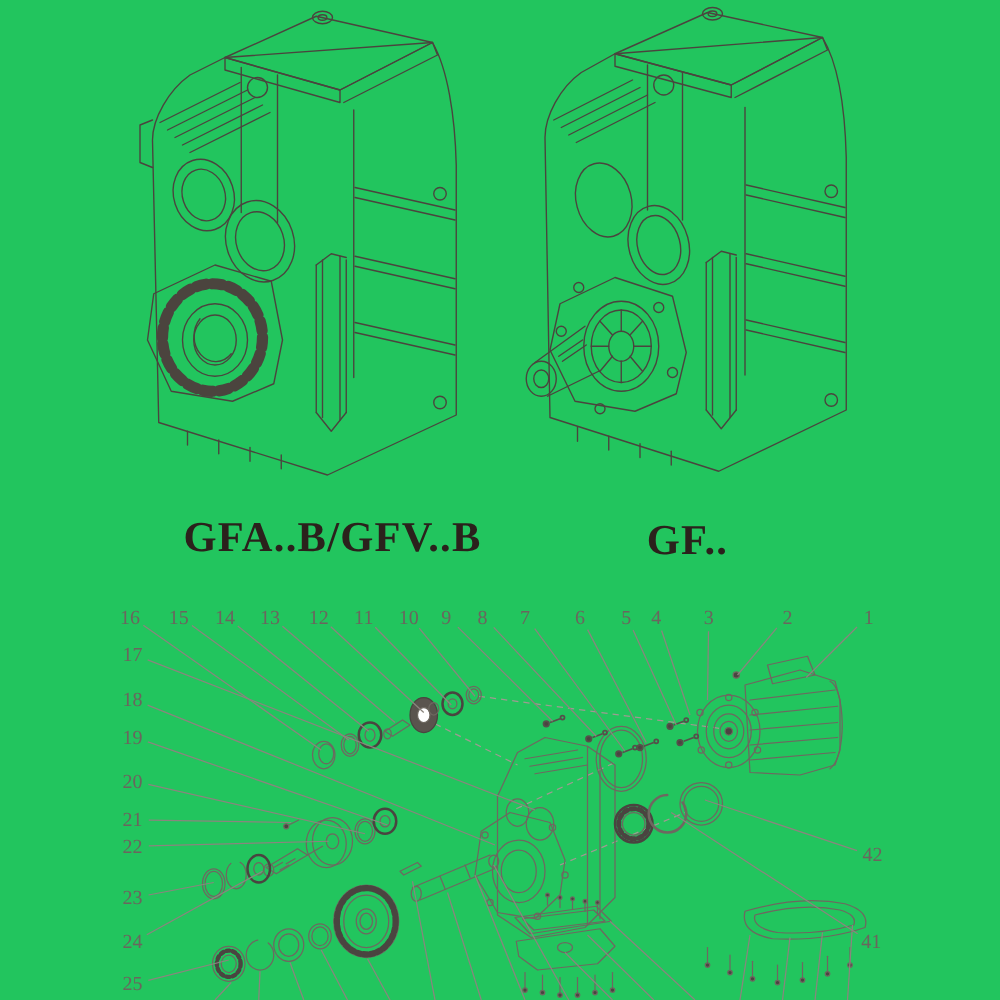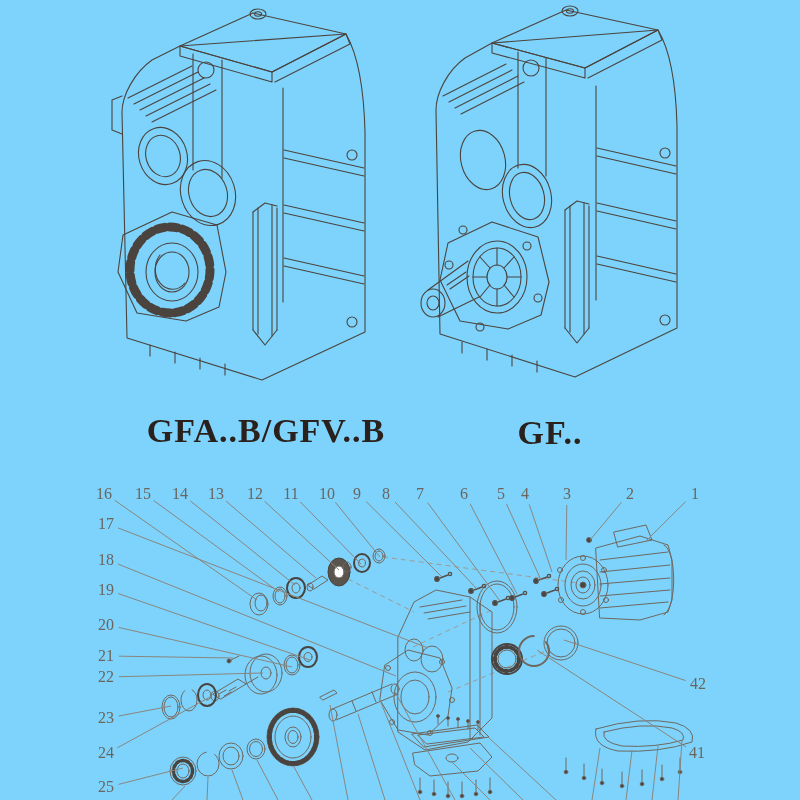--- a/index.html
+++ b/index.html
@@ -1,16 +1,16 @@
 <!DOCTYPE html>
 <html><head>
 <meta charset="utf-8">
 <style>
   html,body{margin:0;padding:0;background:#ffffff;}
-  .page{position:relative;width:800px;height:800px;background:#7dd3fc;overflow:hidden;
+  .page{position:relative;width:800px;height:800px;background:#22c55e;overflow:hidden;
         font-family:"Liberation Serif","DejaVu Serif",serif;}
   svg{position:absolute;left:0;}
   #fig-top{top:0;}
   #exploded{top:460px;}
   .fig-label{position:absolute;font-weight:bold;font-size:34px;color:#2b211c;
              text-align:center;letter-spacing:1px;white-space:nowrap;}
   #label-left{left:116px;top:412px;width:300px;}
   #label-right{left:460px;top:414px;width:180px;}
   
   .art{stroke:#4b443e;fill:none;stroke-width:1.1;stroke-linejoin:round;stroke-linecap:round;}

